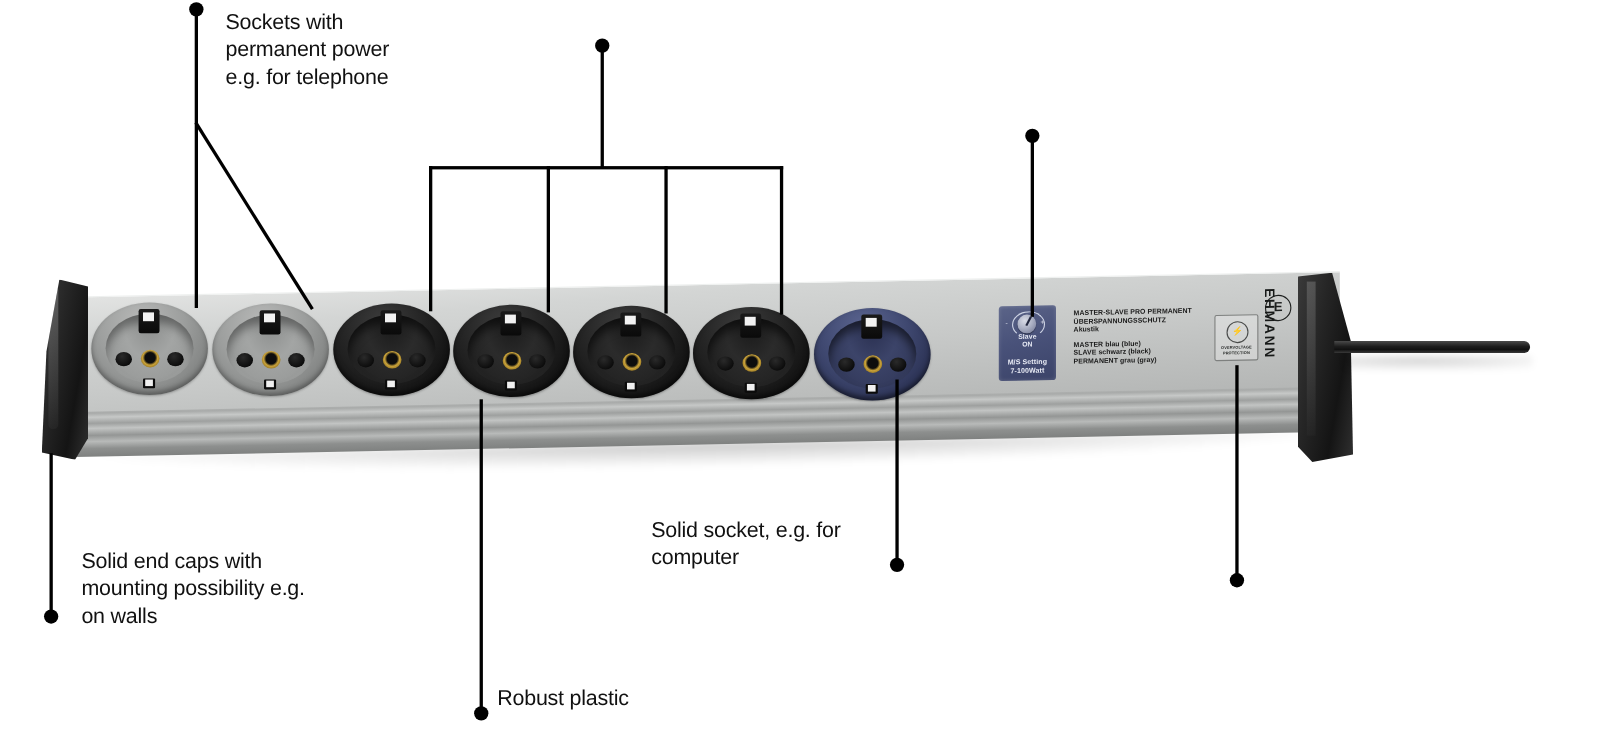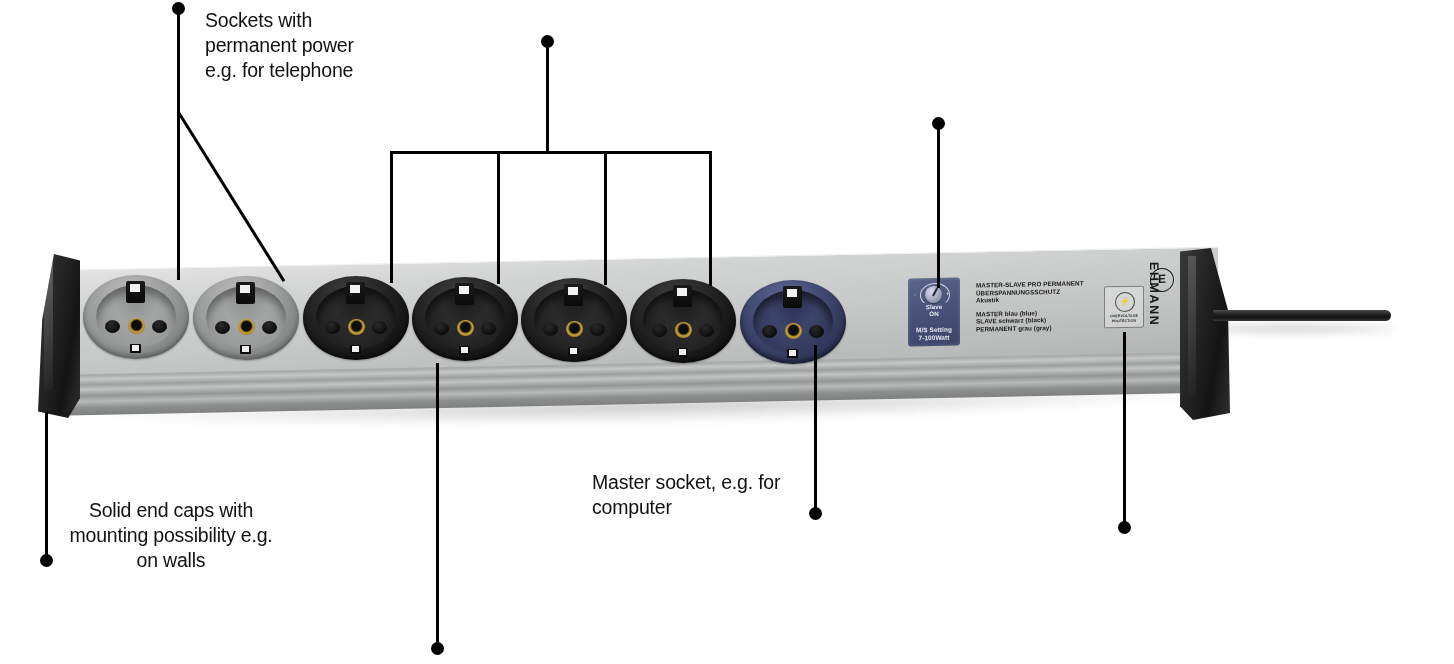--- a/index.html
+++ b/index.html
@@ -556,27 +556,28 @@
   <div class="lead v" style="left:497px; top:151px; height:133px;"></div>
   <div class="lead v" style="left:604px; top:151px; height:134px;"></div>
   <div class="lead v" style="left:709px; top:151px; height:135px;"></div>
 
   <div class="dot" style="left:932px; top:117px;"></div>
   <div class="lead v" style="left:937px; top:123px; height:165px;"></div>
 
   <div class="dot" style="left:1118px; top:521px;"></div>
   <div class="lead v" style="left:1123px; top:332px; height:192px;"></div>
 
-  <div class="callout" style="left:592px; top:470px; width:230px;">Master socket, e.g. for
+  <div class="callout" style="left:592px; top:470px; width:230px;">Solid socket, e.g. for
 computer</div>
   <div class="dot" style="left:809px; top:507px;"></div>
   <div class="lead v" style="left:814px; top:345px; height:168px;"></div>
 
-  <div class="callout" style="left:46px; top:498px; width:250px;text-align:center;">Solid end caps with
+  <div class="callout" style="left:74px; top:498px; width:250px;">Solid end caps with
 mounting possibility e.g.
 on walls</div>
   <div class="dot" style="left:40px; top:554px;"></div>
   <div class="lead v" style="left:45px; top:412px; height:148px;"></div>
 
+  <div class="callout" style="left:452px; top:623px; width:200px;">Robust plastic</div>
   <div class="dot" style="left:431px; top:642px;"></div>
   <div class="lead v" style="left:436px; top:363px; height:285px;"></div>
 
 </div>
 
 </body></html>

